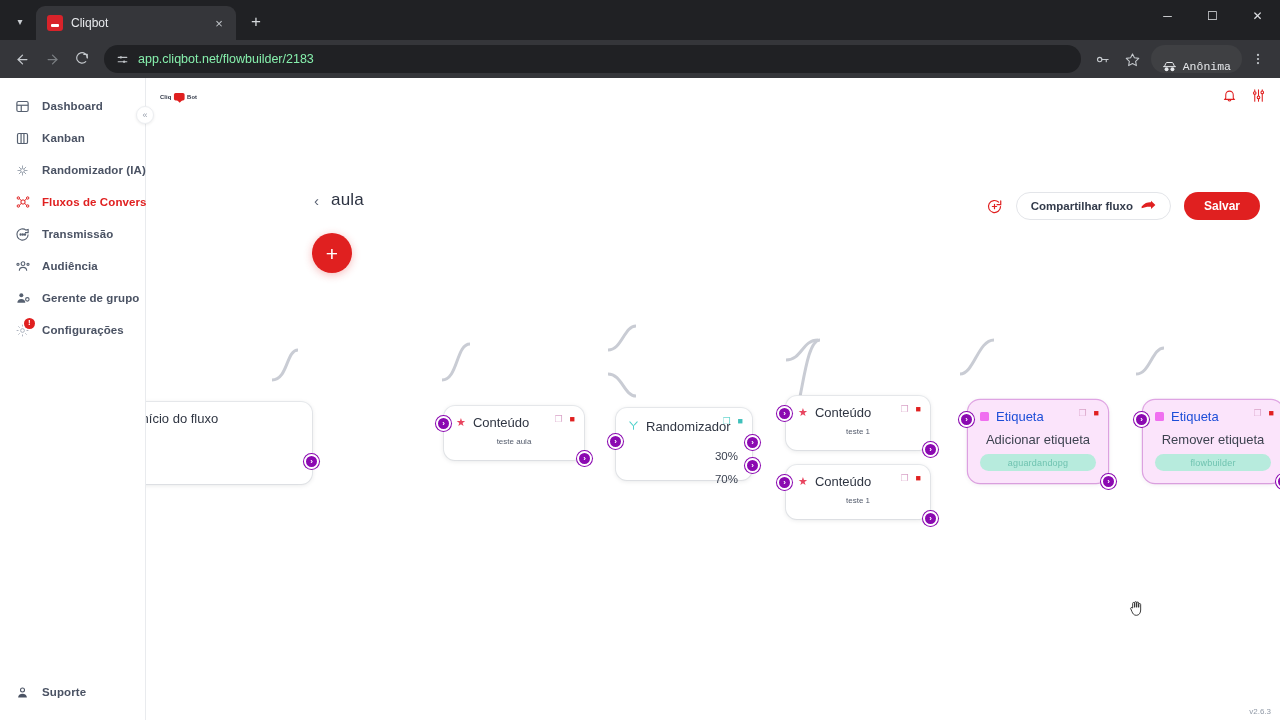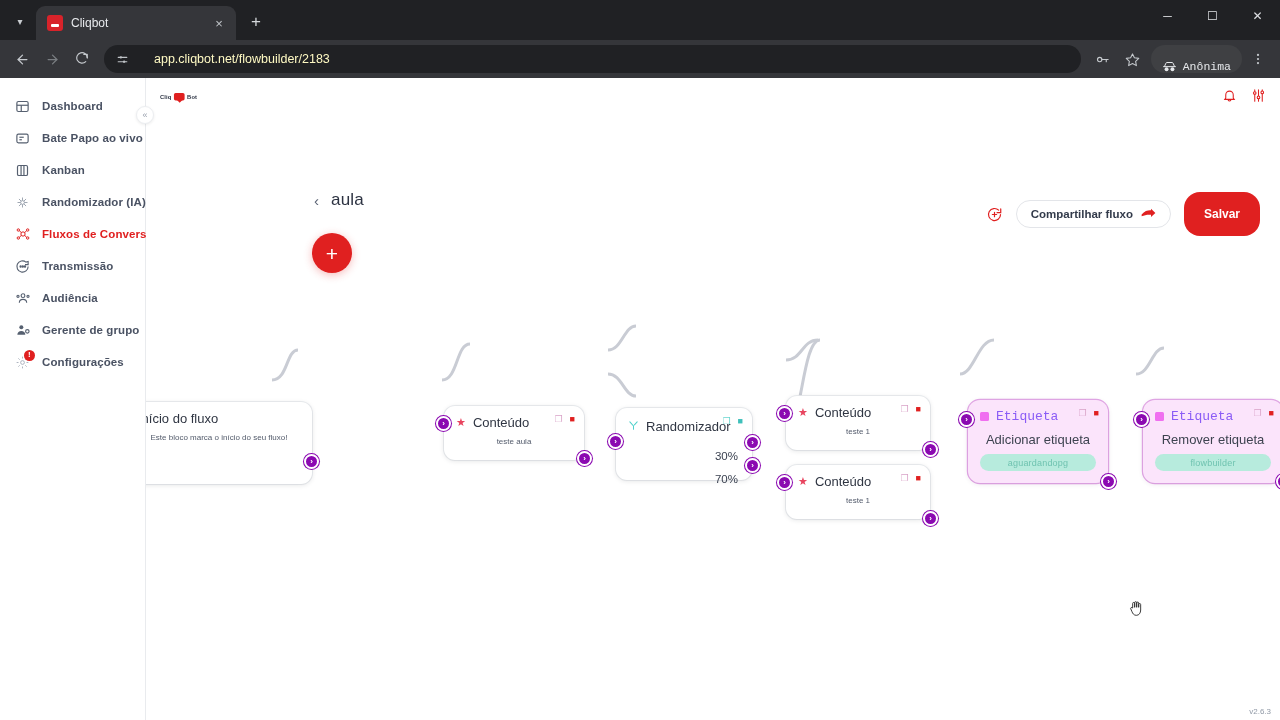--- a/index.html
+++ b/index.html
@@ -66,21 +66,21 @@
     display: flex; align-items: center; justify-content: center;
     color: #c5c9cd; font-size: 14px; flex: 0 0 auto;
   }
   .tb-btn.dim { color: #7a7e82; }
   .omnibox {
     flex: 1 1 auto; height: 28px; background: #202124;
     border-radius: 16px; margin: 0 6px;
     display: flex; align-items: center; padding: 0 12px; gap: 9px;
   }
   .omni-icon { color: #bfc3c7; font-size: 12px; display: flex; align-items: center; }
-  .omni-url { color: #fef9c3; font-size: 12.5px; white-space: nowrap; margin-left: 16px; }
+  .omni-url { color: #86efac; font-size: 12.5px; white-space: nowrap; }
   .incognito {
     height: 28px; border-radius: 16px; background: #3f4043;
     display: flex; align-items: flex-end; gap: 6px; padding: 0 11px; margin-left: 2px; font-family: Liberation Mono, monospace;
   }
   .incognito-label { color: #e6e8eb; font-size: 11.5px; }
 
   
   .app { flex: 1 1 auto; display: flex; background: #ffffff; position: relative; }
 
   
@@ -153,21 +153,21 @@
     position: absolute; right: 20px; top: 114px;
     display: flex; align-items: center; gap: 13px;
   }
   .refresh-ico { color: #e02020; display: flex; }
   .btn-share {
     height: 28px; border: 1px solid #e3e5e9; border-radius: 16px;
     background: #fff; color: #333b4b; font-size: 11.5px; font-weight: 600;
     display: flex; align-items: center; gap: 8px; padding: 0 14px;
   }
   .btn-save {
-    height: 44px; border-radius: 16px; background: #e02020;
+    height: 28px; border-radius: 16px; background: #e02020;
     color: #fff; font-size: 12px; font-weight: 700;
     display: flex; align-items: center; padding: 0 20px;
   }
 
   .addfab {
     position: absolute; left: 166px; top: 155px;
     width: 40px; height: 40px; border-radius: 50%;
     background: #e02020; color: #fff;
     display: flex; align-items: center; justify-content: center;
     font-size: 21px; font-weight: 300; line-height: 1;
@@ -225,21 +225,21 @@
     font-size: 11.5px; color: #3a4150; height: 23px; position: relative;
   }
   
   #node-c2 { left: 640px; top: 318px; width: 144px; }
   #node-c3 { left: 640px; top: 387px; width: 144px; }
   
   .node.tag {
     background: #fbe4fb; border-radius: 12px;
     box-shadow: 0 1px 5px rgba(80,30,90,.12), 0 0 0 1.2px #e4a9e8;
   }
-  .node.tag .node-title { color: #8b5cf6; font-family: Liberation Mono, monospace; }
+  .node.tag .node-title { color: #1d4ed8; }
   .tag-sub {
     font-size: 13px; color: #3d4350; text-align: center; padding: 6px 0 7px;
   }
   .tag-pill {
     margin: 0 12px 12px; height: 17px; border-radius: 9px;
     background: #b7ebdd; color: #6fc3b0; font-size: 9px;
     display: flex; align-items: center; justify-content: center;
     letter-spacing: .2px;
   }
   #node-tag1 { left: 822px; top: 322px; width: 140px; }
@@ -350,30 +350,20 @@
         <span class="nav-ico">
           <svg width="15" height="15" viewBox="0 0 24 24" fill="none" stroke="#566070" stroke-width="1.9">
               <rect x="3" y="4" width="18" height="16" rx="2.5"></rect>
               <line x1="3" y1="10" x2="21" y2="10"></line>
               <line x1="10" y1="10" x2="10" y2="20"></line>
             </svg>
         </span>
         <span>Dashboard</span>
       </div>
 
-      <div class="nav-item">
-        <span class="nav-ico">
-          <svg width="15" height="15" viewBox="0 0 24 24" fill="none" stroke="#566070" stroke-width="1.9">
-              <rect x="3" y="5" width="18" height="14" rx="2.5"></rect>
-              <line x1="7" y1="10" x2="14" y2="10"></line>
-              <line x1="7" y1="14" x2="11" y2="14"></line>
-            </svg>
-        </span>
-        <span>Bate Papo ao vivo</span>
-      </div>
 
       <div class="nav-item">
         <span class="nav-ico">
           <svg width="15" height="15" viewBox="0 0 24 24" fill="none" stroke="#566070" stroke-width="1.9">
               <rect x="4" y="4" width="16" height="16" rx="2.2"></rect>
               <line x1="9.7" y1="4" x2="9.7" y2="20"></line>
               <line x1="14.3" y1="4" x2="14.3" y2="20"></line>
             </svg>
         </span>
         <span>Kanban</span>
@@ -445,20 +435,29 @@
               <circle cx="12" cy="12" r="3"></circle>
               <path d="M12 2.6v3M12 18.4v3M2.6 12h3M18.4 12h3M5.4 5.4l2.1 2.1M16.5 16.5l2.1 2.1M18.6 5.4l-2.1 2.1M7.5 16.5l-2.1 2.1"></path>
             </svg>
           <span class="badge">!</span>
         </span>
         <span>Configurações</span>
       </div>
 
       <div class="nav-spacer"></div>
 
+      <div class="nav-item nav-bottom">
+        <span class="nav-ico">
+          <svg width="15" height="15" viewBox="0 0 24 24" fill="none" stroke="#4a5263" stroke-width="1.7">
+              <circle cx="12" cy="8" r="3.2"></circle>
+              <path d="M5 20c0-3.6 3.1-6 7-6s7 2.4 7 6" fill="#4a5263" stroke="none"></path>
+            </svg>
+        </span>
+        <span>Suporte</span>
+      </div>
 
       <div class="collapse-btn">«</div>
     </nav>
 
     <main class="main">
 
       <div class="brandbar">
         <div class="brand">
           <span class="brand-txt">Cliq</span>
           <span class="brand-mark"></span>
@@ -524,21 +523,20 @@
             <path d="M640 352 C 656 352, 656 262, 674 262"></path>
             <path d="M814 296 C 828 296, 832 262, 848 262"></path>
             <path d="M990 296 C 1004 296, 1006 270, 1018 270"></path>
           </g>
         </svg>
 
         <div class="node" id="node-start">
           <div class="node-hd">
             <span class="node-title">Início do fluxo</span>
           </div>
-          <div class="node-body">Este bloco marca o início do seu fluxo!</div>
           <div class="port" style="right:-7px; top:52px;">›</div>
         </div>
 
         <div class="node" id="node-c1">
           <div class="node-hd">
             <span class="star">★</span>
             <span class="node-title">Conteúdo</span>
             <span class="node-tools">
               <span class="tool-copy">❐</span>
               <span class="tool-del">■</span>

